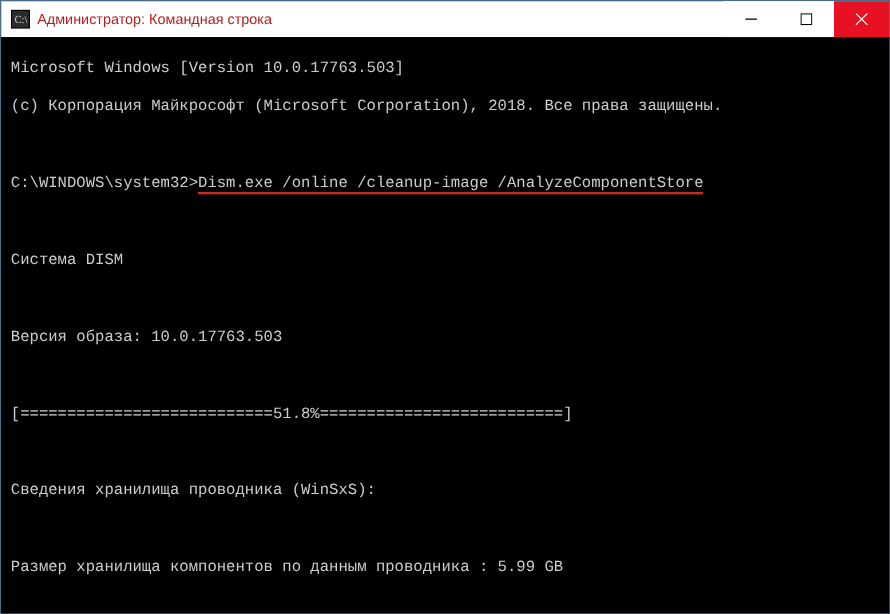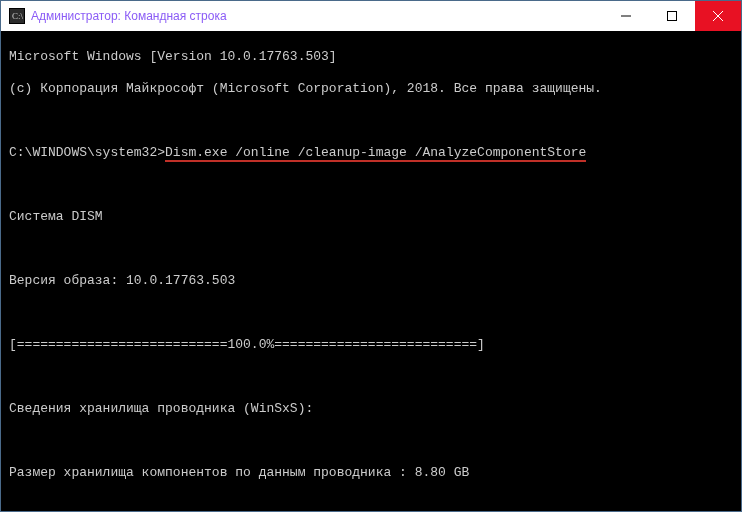--- a/index.html
+++ b/index.html
@@ -30,21 +30,21 @@
     width: 16px;
     height: 16px;
     margin-right: 6px;
     display: flex;
     align-items: center;
     justify-content: center;
   }
   .titlebar-title {
     font-family: "Segoe UI", Tahoma, sans-serif;
     font-size: 12px;
-    color: #8b5cf6;
+    color: #b91c1c;
     flex: 1;
   }
   .win-controls {
     display: flex;
     height: 100%;
   }
   .win-btn {
     width: 46px;
     height: 100%;
     display: flex;
@@ -109,25 +109,25 @@
   <div class="terminal">
 <span class="line">Microsoft Windows [Version 10.0.17763.503]</span>
 <span class="line">(c) Корпорация Майкрософт (Microsoft Corporation), 2018. Все права защищены.</span>
 <span class="line"> </span>
 <span class="line"><span class="prompt">C:\WINDOWS\system32&gt;</span><span class="underline-red">Dism.exe /online /cleanup-image /AnalyzeComponentStore</span></span>
 <span class="line"> </span>
 <span class="line">Cистема DISM</span>
 <span class="line"> </span>
 <span class="line">Версия образа: 10.0.17763.503</span>
 <span class="line"> </span>
-<span class="line">[===========================100.0%==========================]</span>
+<span class="line">[===========================51.8%==========================]</span>
 <span class="line"> </span>
 <span class="line">Сведения хранилища проводника (WinSxS):</span>
 <span class="line"> </span>
-<span class="line">Размер хранилища компонентов по данным проводника : 8.80 GB</span>
+<span class="line">Размер хранилища компонентов по данным проводника : 5.99 GB</span>
 
 
 
 
 
 
 
 
 
 

